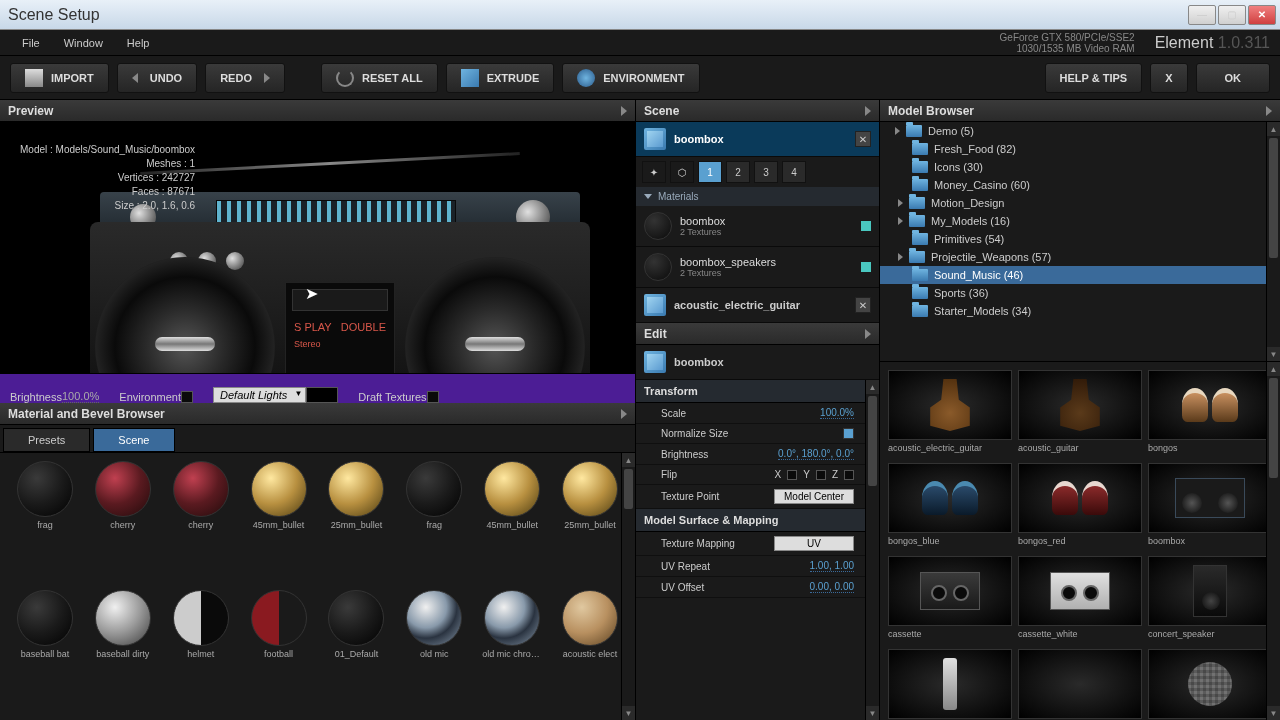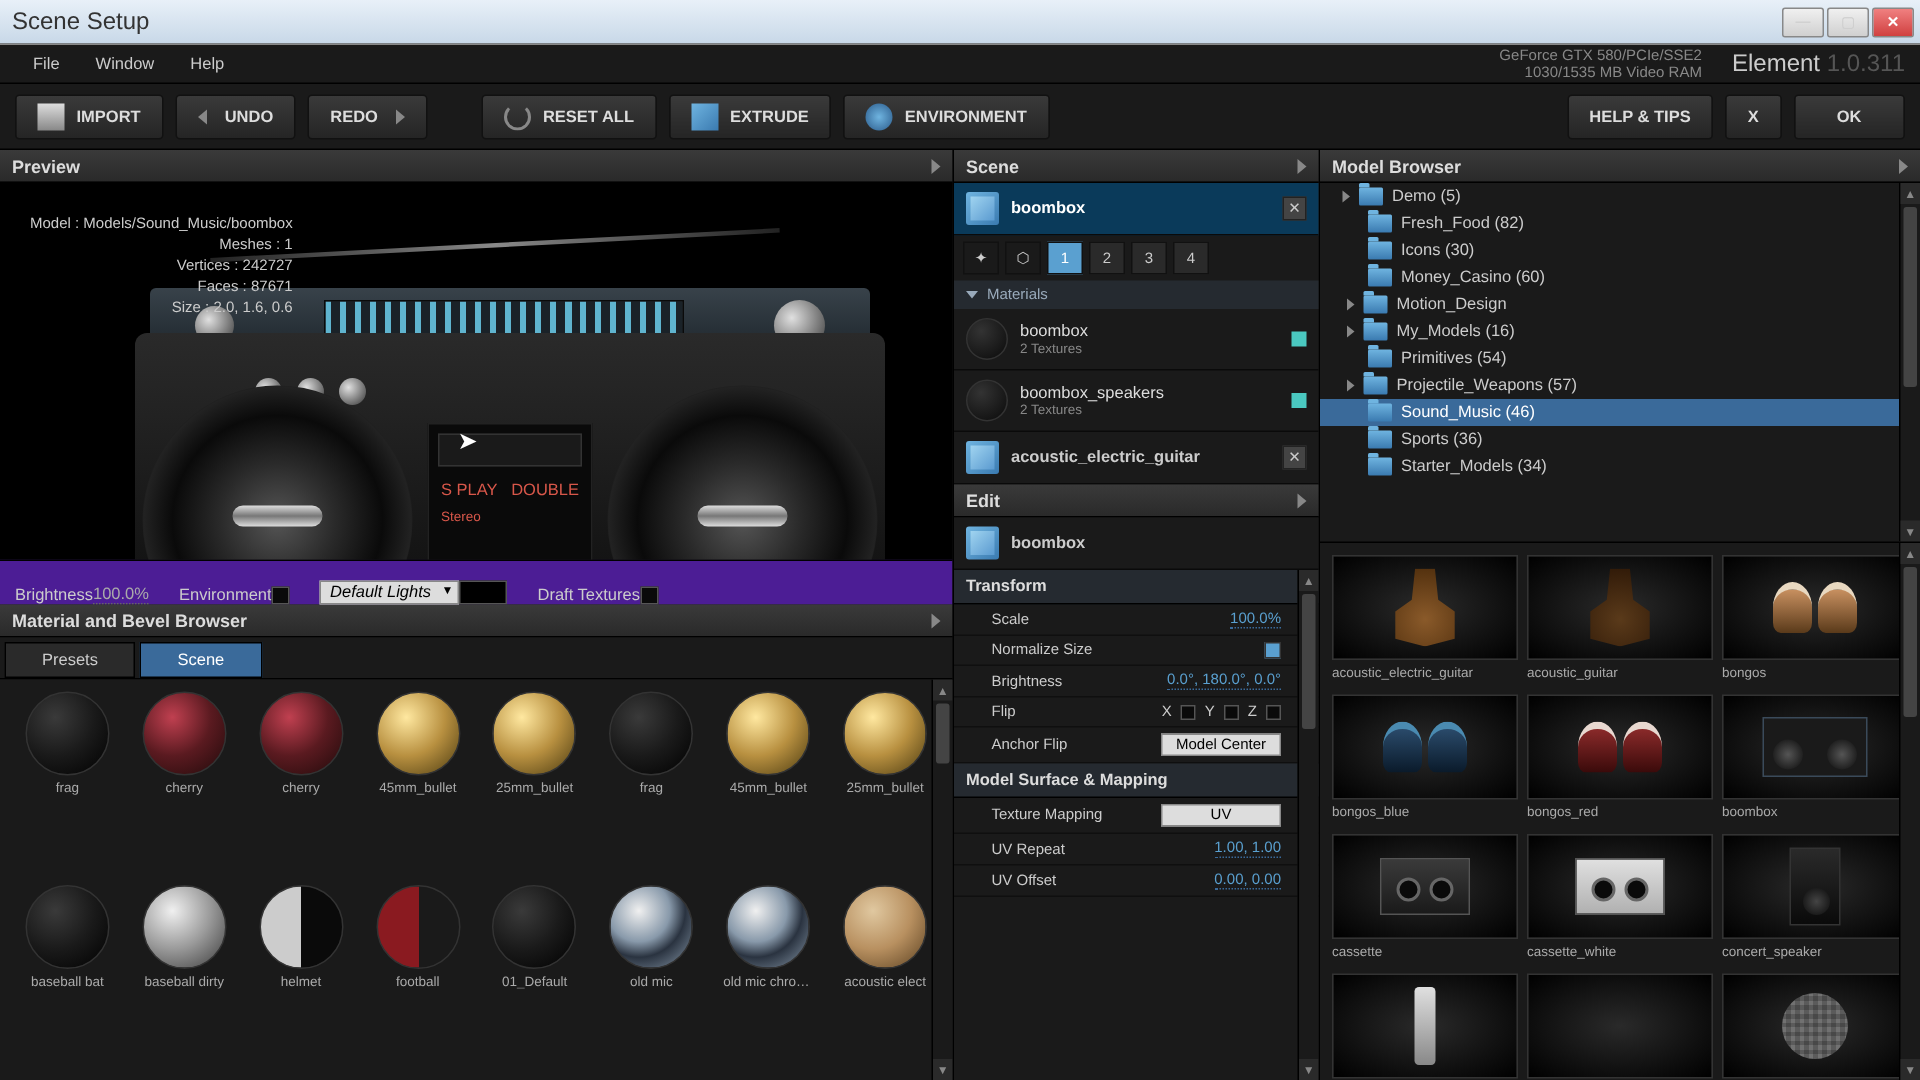--- a/index.html
+++ b/index.html
@@ -425,21 +425,21 @@
         <div class="flip-group">
           <span>X</span>
             <div class="flip-ck"></div>
           <span>Y</span>
             <div class="flip-ck"></div>
           <span>Z</span>
             <div class="flip-ck"></div>
         </div>
       </div>
       <div class="prop-row">
-          <span class="prop-label">Anchor Flip</span>
+          <span class="prop-label">Texture Point</span>
           <div class="prop-combo">Model Center</div>
         </div>
       <div class="edit-section-head">Model Surface &amp; Mapping</div>
       <div class="prop-row">
           <span class="prop-label">Texture Mapping</span>
           <div class="prop-combo">UV</div>
         </div>
       <div class="prop-row">
           <span class="prop-label">UV Repeat</span>
           <span class="prop-val">1.00, 1.00</span>

